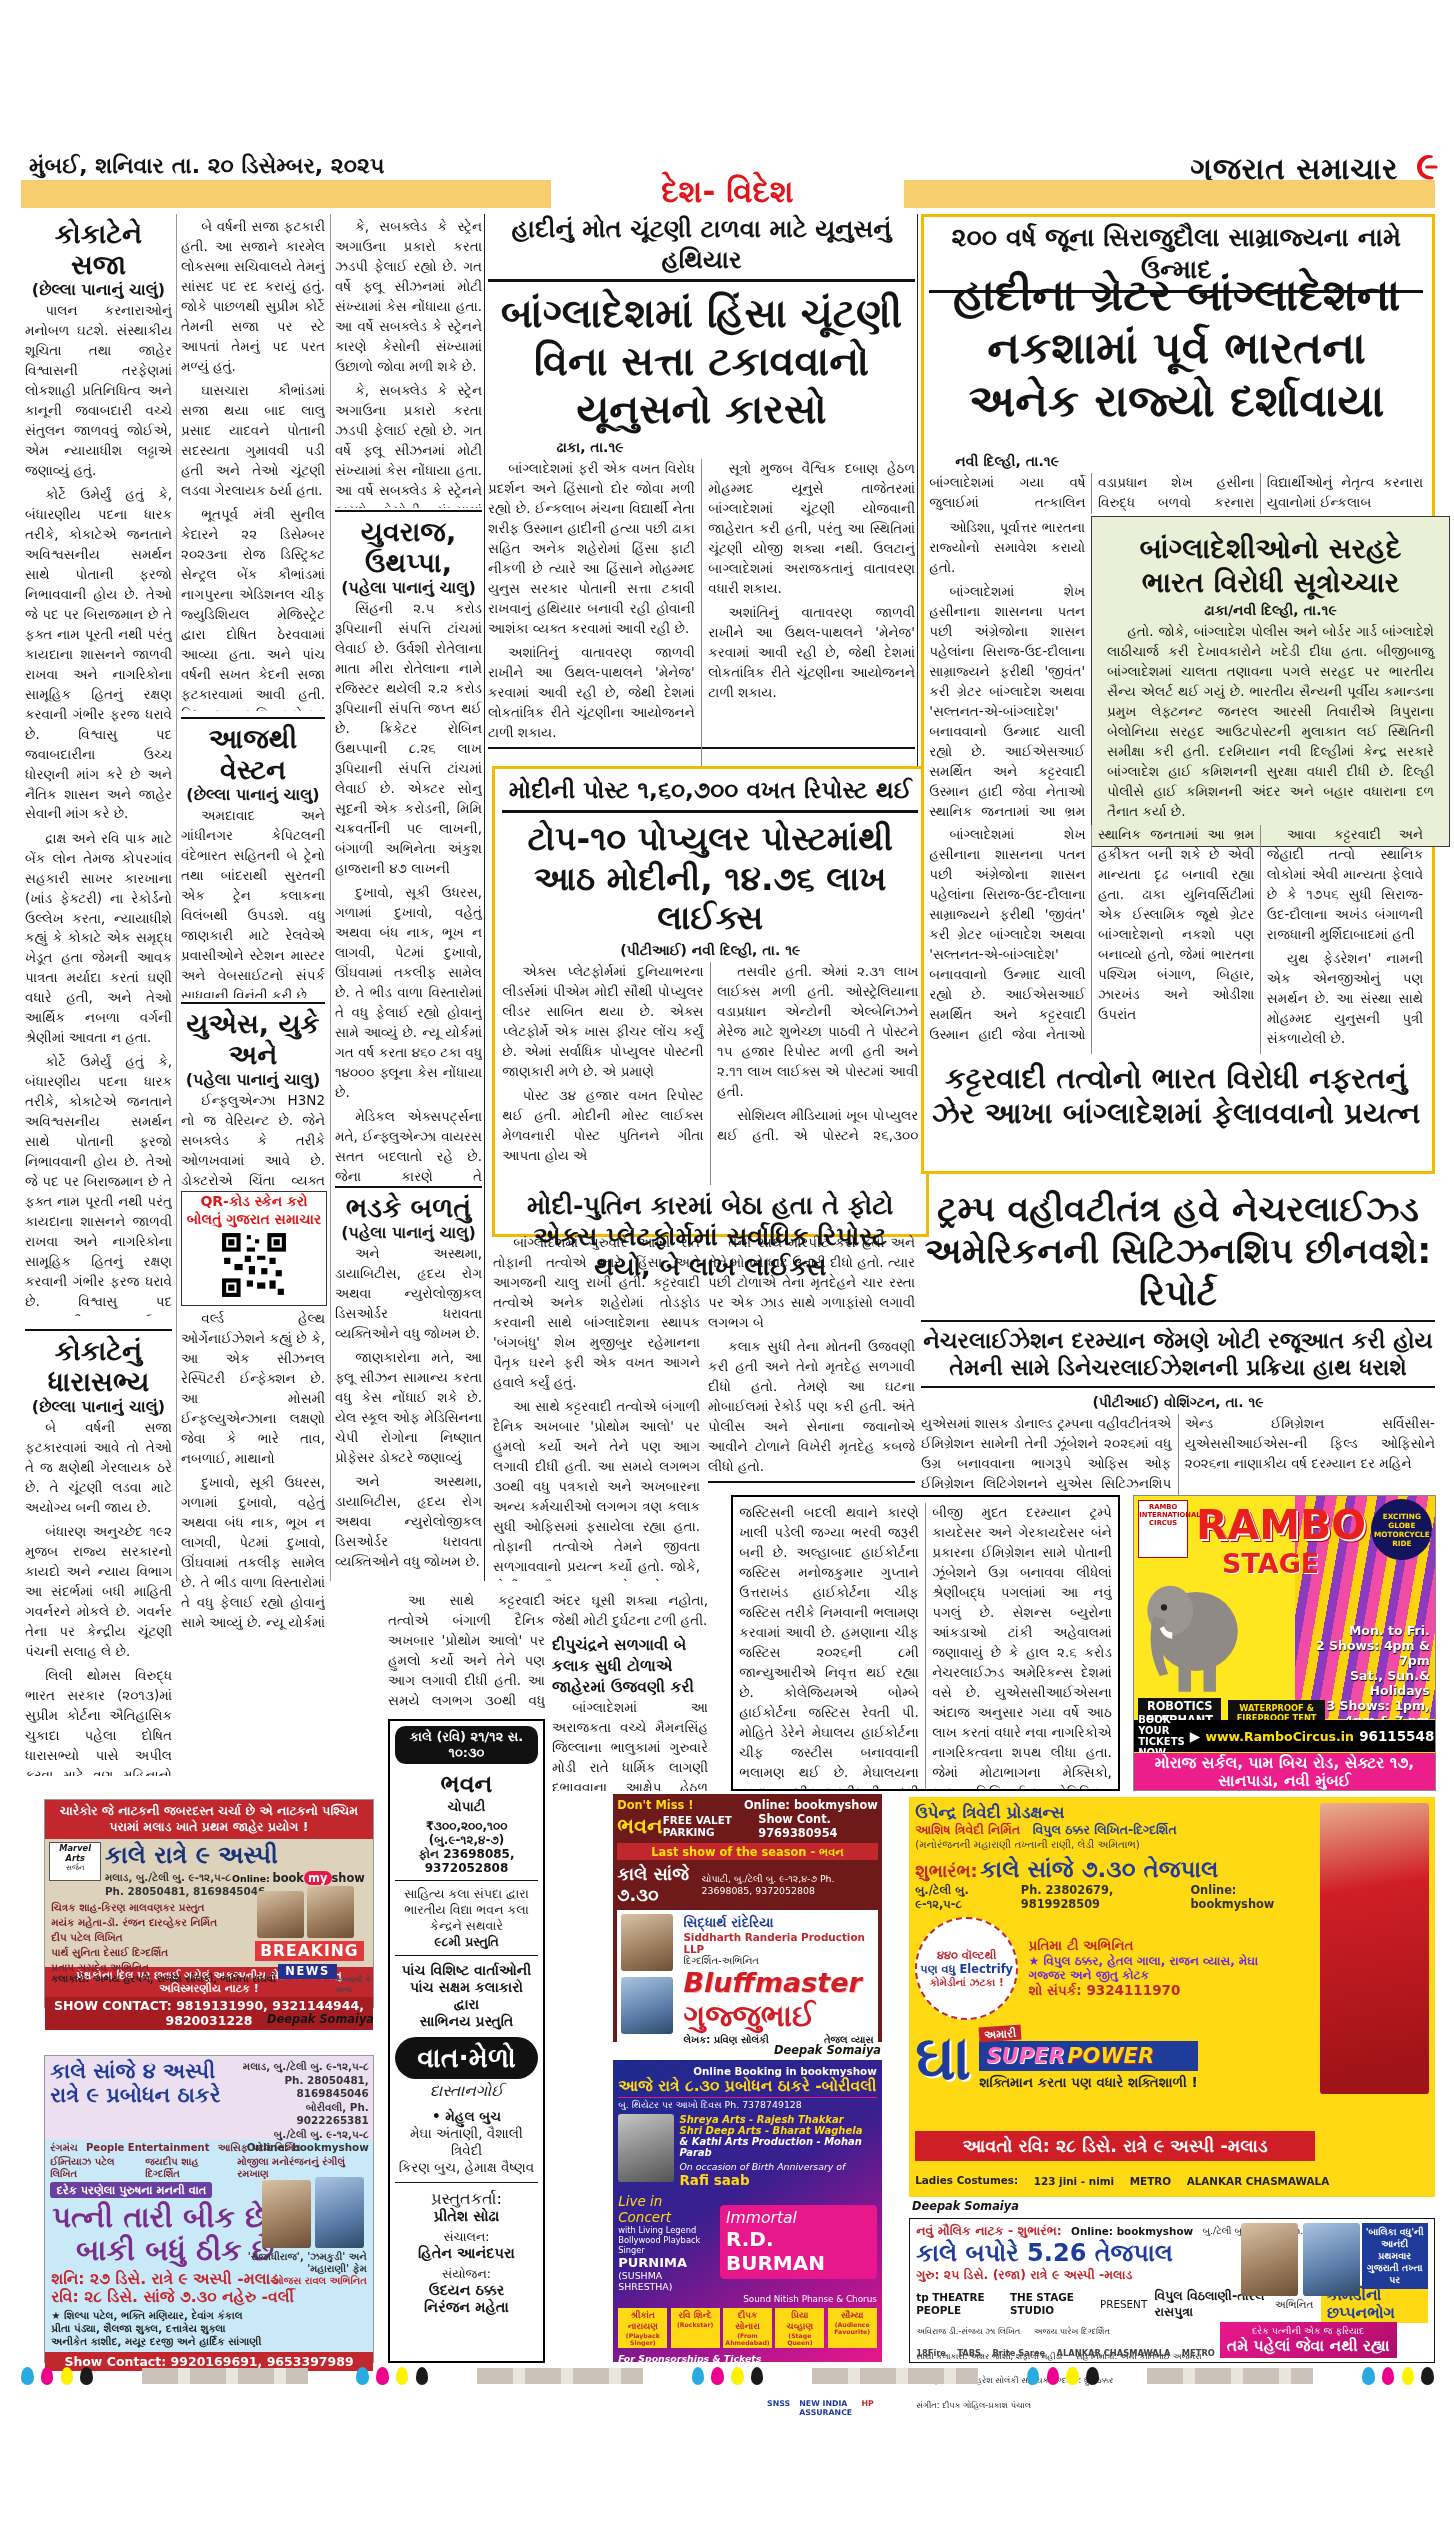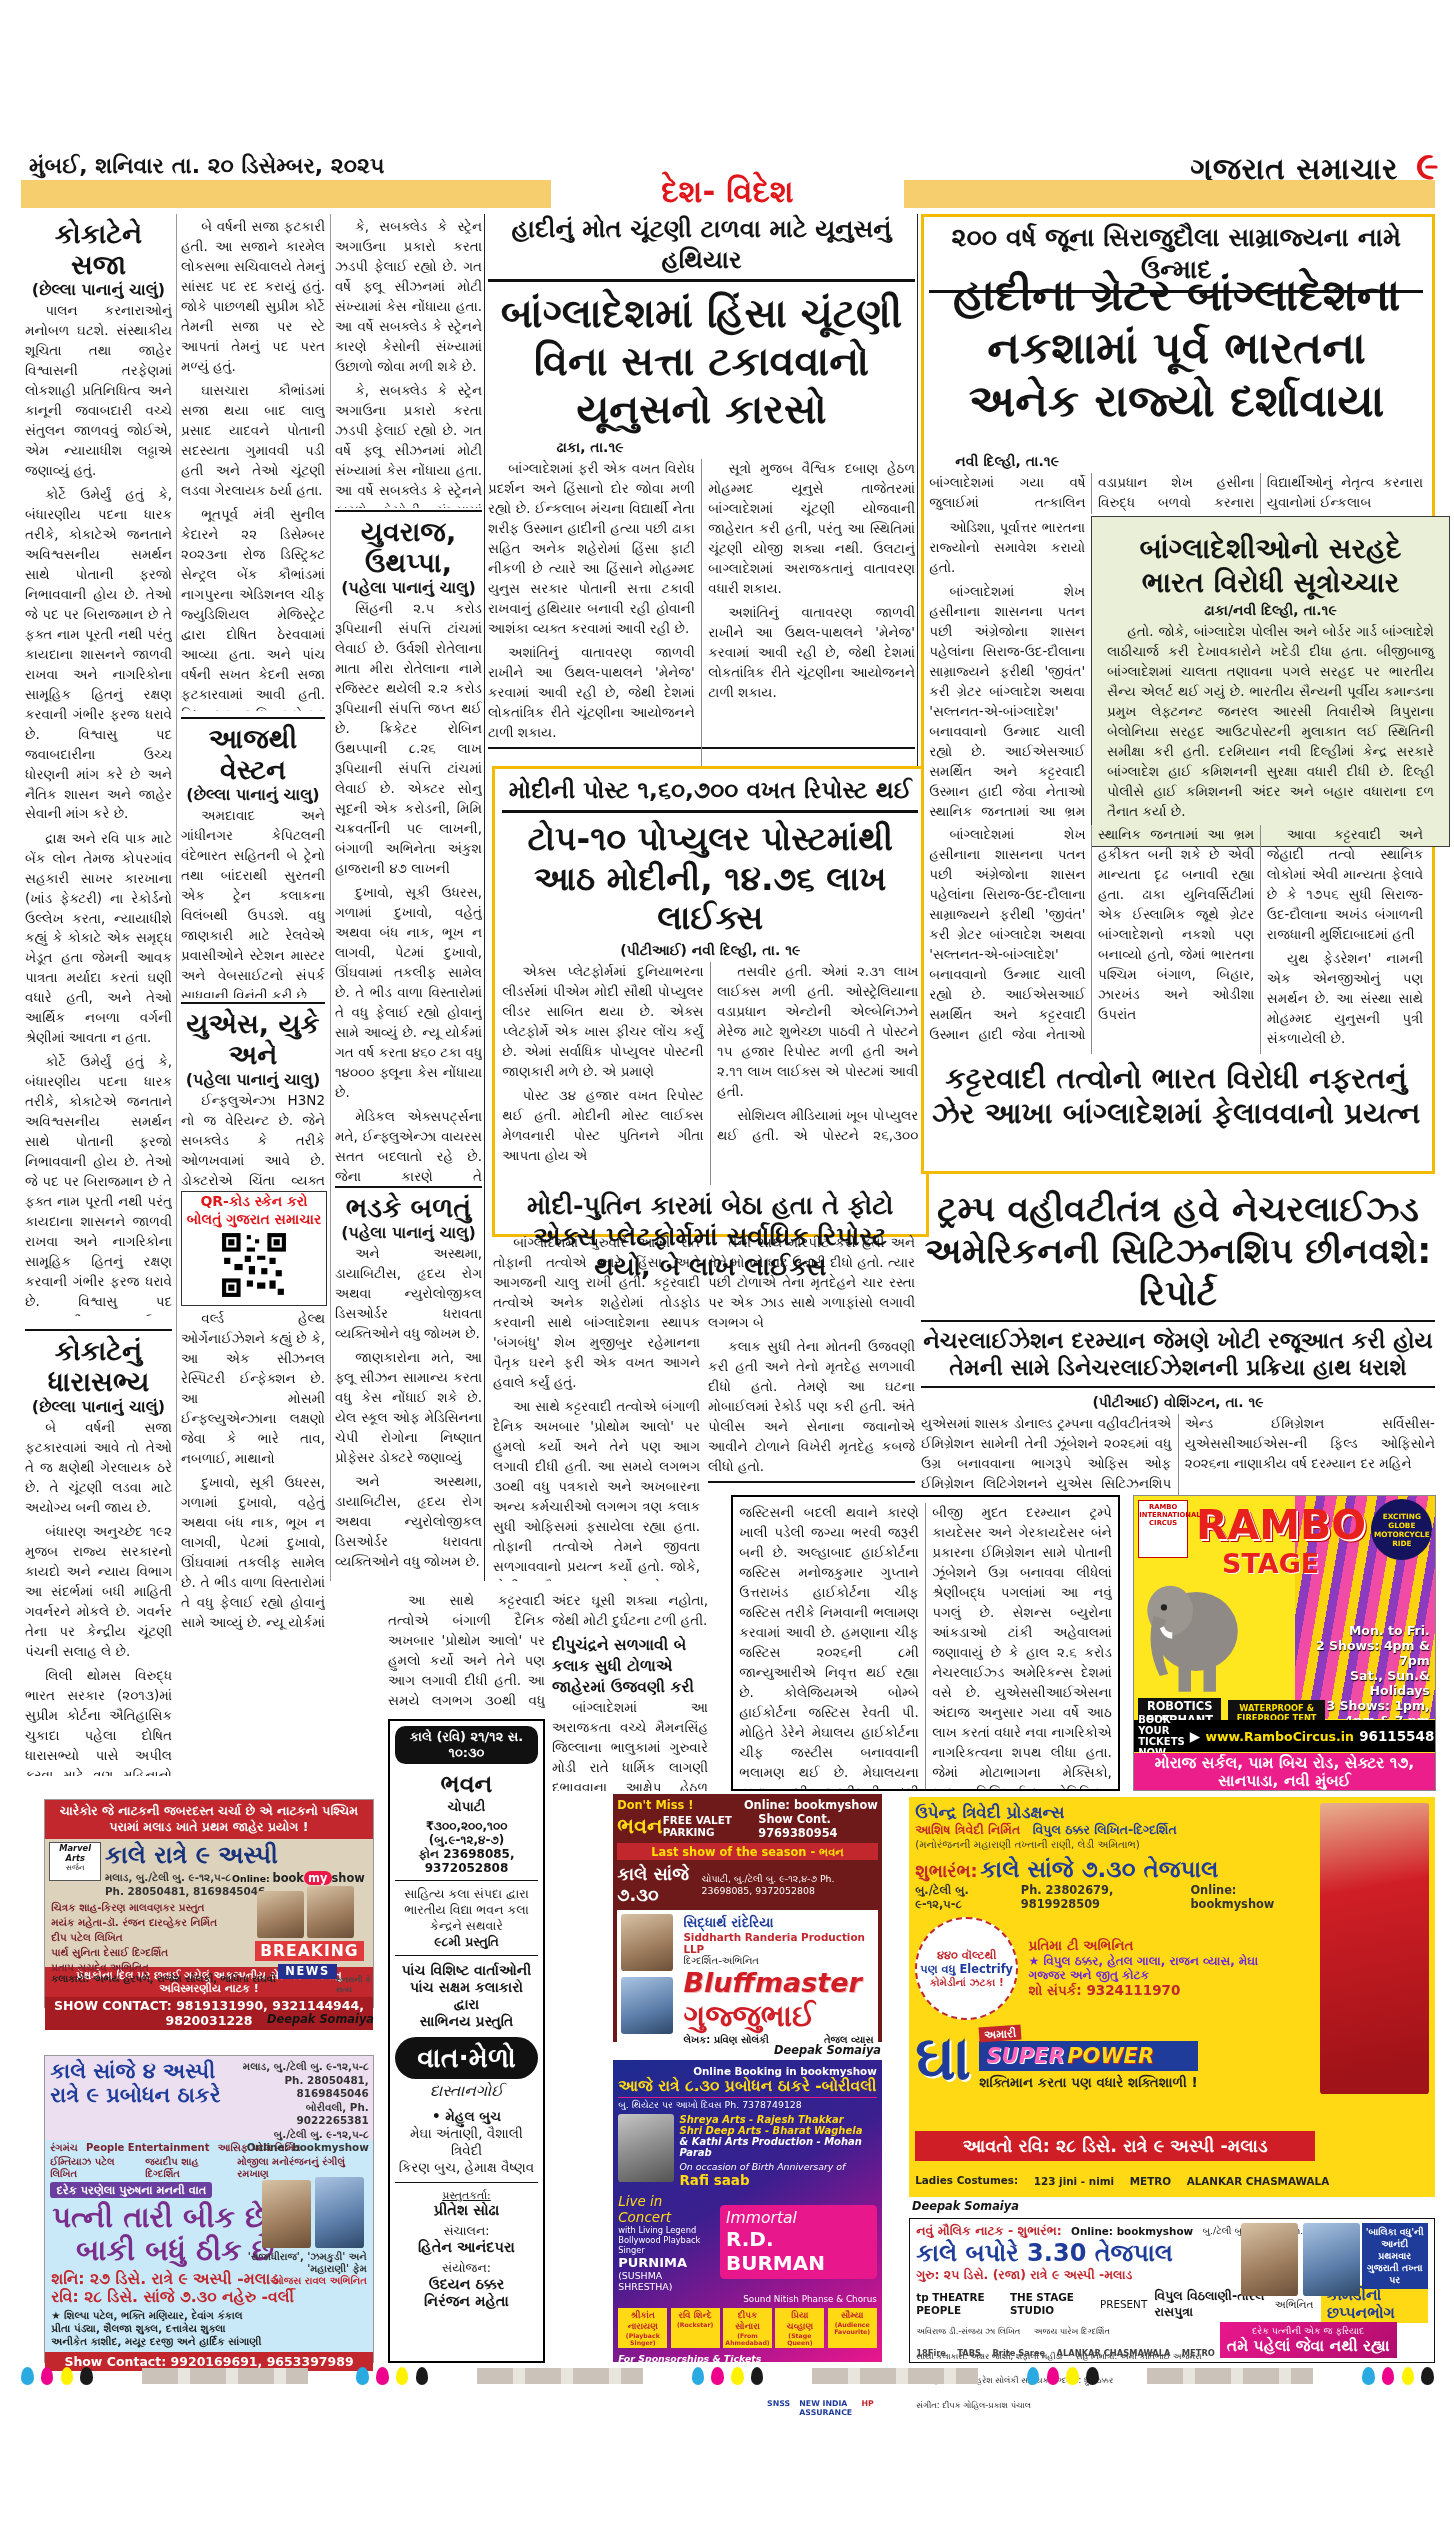--- a/index.html
+++ b/index.html
@@ -391,21 +391,21 @@
     <hr style="border:none;border-top:1px solid #111;margin:5.2px 0;">
     <div style="font-size:14px;font-weight:bold;">પાંચ વિશિષ્ટ વાર્તાઓની</div>
     <div style="font-size:14px;font-weight:bold;">પાંચ સક્ષમ કલાકારો દ્વારા</div>
     <div style="font-size:14px;font-weight:bold;">સાભિનય પ્રસ્તુતિ</div>
     <div style="background:#111;color:#fff;font-size:27px;font-weight:bold;border-radius:21px;padding:5.2px 0;margin:7.3px 0 3.1px;">વાત·મેળો</div>
     <div style="font-size:15.6px;font-style:italic;">દાસ્તાનગોઈ</div>
     <div style="font-size:13.5px;font-weight:bold;margin-top:7.3px;">• મેહુલ બુચ</div>
     <div style="font-size:13.5px;">મેઘા અંતાણી, વૈશાલી ત્રિવેદી</div>
     <div style="font-size:13.5px;">કિરણ બુચ, હેમાક્ષ વૈષ્ણવ</div>
     <hr style="border:none;border-top:1px solid #111;margin:6.2px 0;">
-    <div style="font-size:11px;text-decoration:underline;">પ્રસ્તુતકર્તા:</div>
+    <div style="font-size:16px;">પ્રસ્તુતકર્તા:</div>
     <div style="font-size:14.5px;font-weight:bold;">પ્રીતેશ સોઢા</div>
     <div style="font-size:12.5px;margin-top:4.2px;">સંચાલન:</div>
     <div style="font-size:14.5px;font-weight:bold;">હિતેન આનંદપરા</div>
     <div style="font-size:12.5px;margin-top:4.2px;">સંયોજન:</div>
     <div style="font-size:14.5px;font-weight:bold;">ઉદયન ઠક્કર</div>
     <div style="font-size:14.5px;font-weight:bold;">નિરંજન મહેતા</div>
   </div>
 
   <div class="abs ad" style="left:613px;top:1794px;width:269px;height:248px;background:#6e1a1a;color:#fff;padding:4.2px;box-sizing:border-box;">
     <div style="display:flex;justify-content:space-between;font-size:11.4px;font-weight:bold;">
@@ -560,21 +560,21 @@
   <div class="abs ad" style="left:909px;top:2218px;width:526px;height:145px;background:#fff;border:1.6px solid #111;padding:4.2px 6.2px;box-sizing:border-box;">
     <div style="position:relative;width:100%;height:100%;">
       <div class="abs photo" style="right:130px;top:0;width:57px;height:73px;"></div>
       <div class="abs photo-cool" style="right:68px;top:0;width:57px;height:73px;"></div>
       <div class="abs" style="right:0;top:0;width:62px;background:#1f3c9b;color:#fff;font-size:9.4px;font-weight:bold;text-align:center;padding:3.1px 2.1px;">'બાલિકા વધુ'ની આનંદી પ્રથમવાર ગુજરાતી તખ્તા પર</div>
       <div style="display:flex;gap:9.4px;align-items:center;">
         <span style="font-size:12.5px;font-weight:bold;color:#c1272d;">નવું મૌલિક નાટક - શુભારંભ:</span>
         <span style="font-size:10.4px;font-weight:bold;">Online: bookmyshow</span>
         <span style="font-size:9.4px;">બુ./ટેલી બુ. ૯-૧૨,૪-૭ Ph. 23802679</span>
       </div>
-      <div style="font-size:24px;font-weight:bold;color:#1f3c9b;">કાલે બપોરે 3.30 તેજપાલ</div>
+      <div style="font-size:24px;font-weight:bold;color:#1f3c9b;">કાલે બપોરે 5.26 તેજપાલ</div>
       <div style="font-size:12.5px;font-weight:bold;color:#c1272d;">ગુરુ: ૨૫ ડિસે. (રજા) રાત્રે ૯ અસ્પી -મલાડ</div>
       <div style="display:flex;gap:7.3px;align-items:center;margin-top:2.1px;">
         <span class="small bold">tp THEATRE PEOPLE</span>
         <span class="small bold">THE STAGE STUDIO</span>
         <span class="small">PRESENT</span>
         <span style="font-size:12.5px;font-weight:bold;">વિપુલ વિઠલાણી-તોરલ રાસપુત્રા</span>
         <span class="small">અભિનિત</span>
         <span style="background:#ffd913;color:#1f3c9b;font-size:15.6px;font-weight:bold;padding:1px 6.2px;">કૉમેડીનો છપ્પનભોગ</span>
       </div>
       <div style="display:flex;gap:13.5px;margin-top:3.1px;font-size:8.3px;width:322px;flex-wrap:wrap;">

